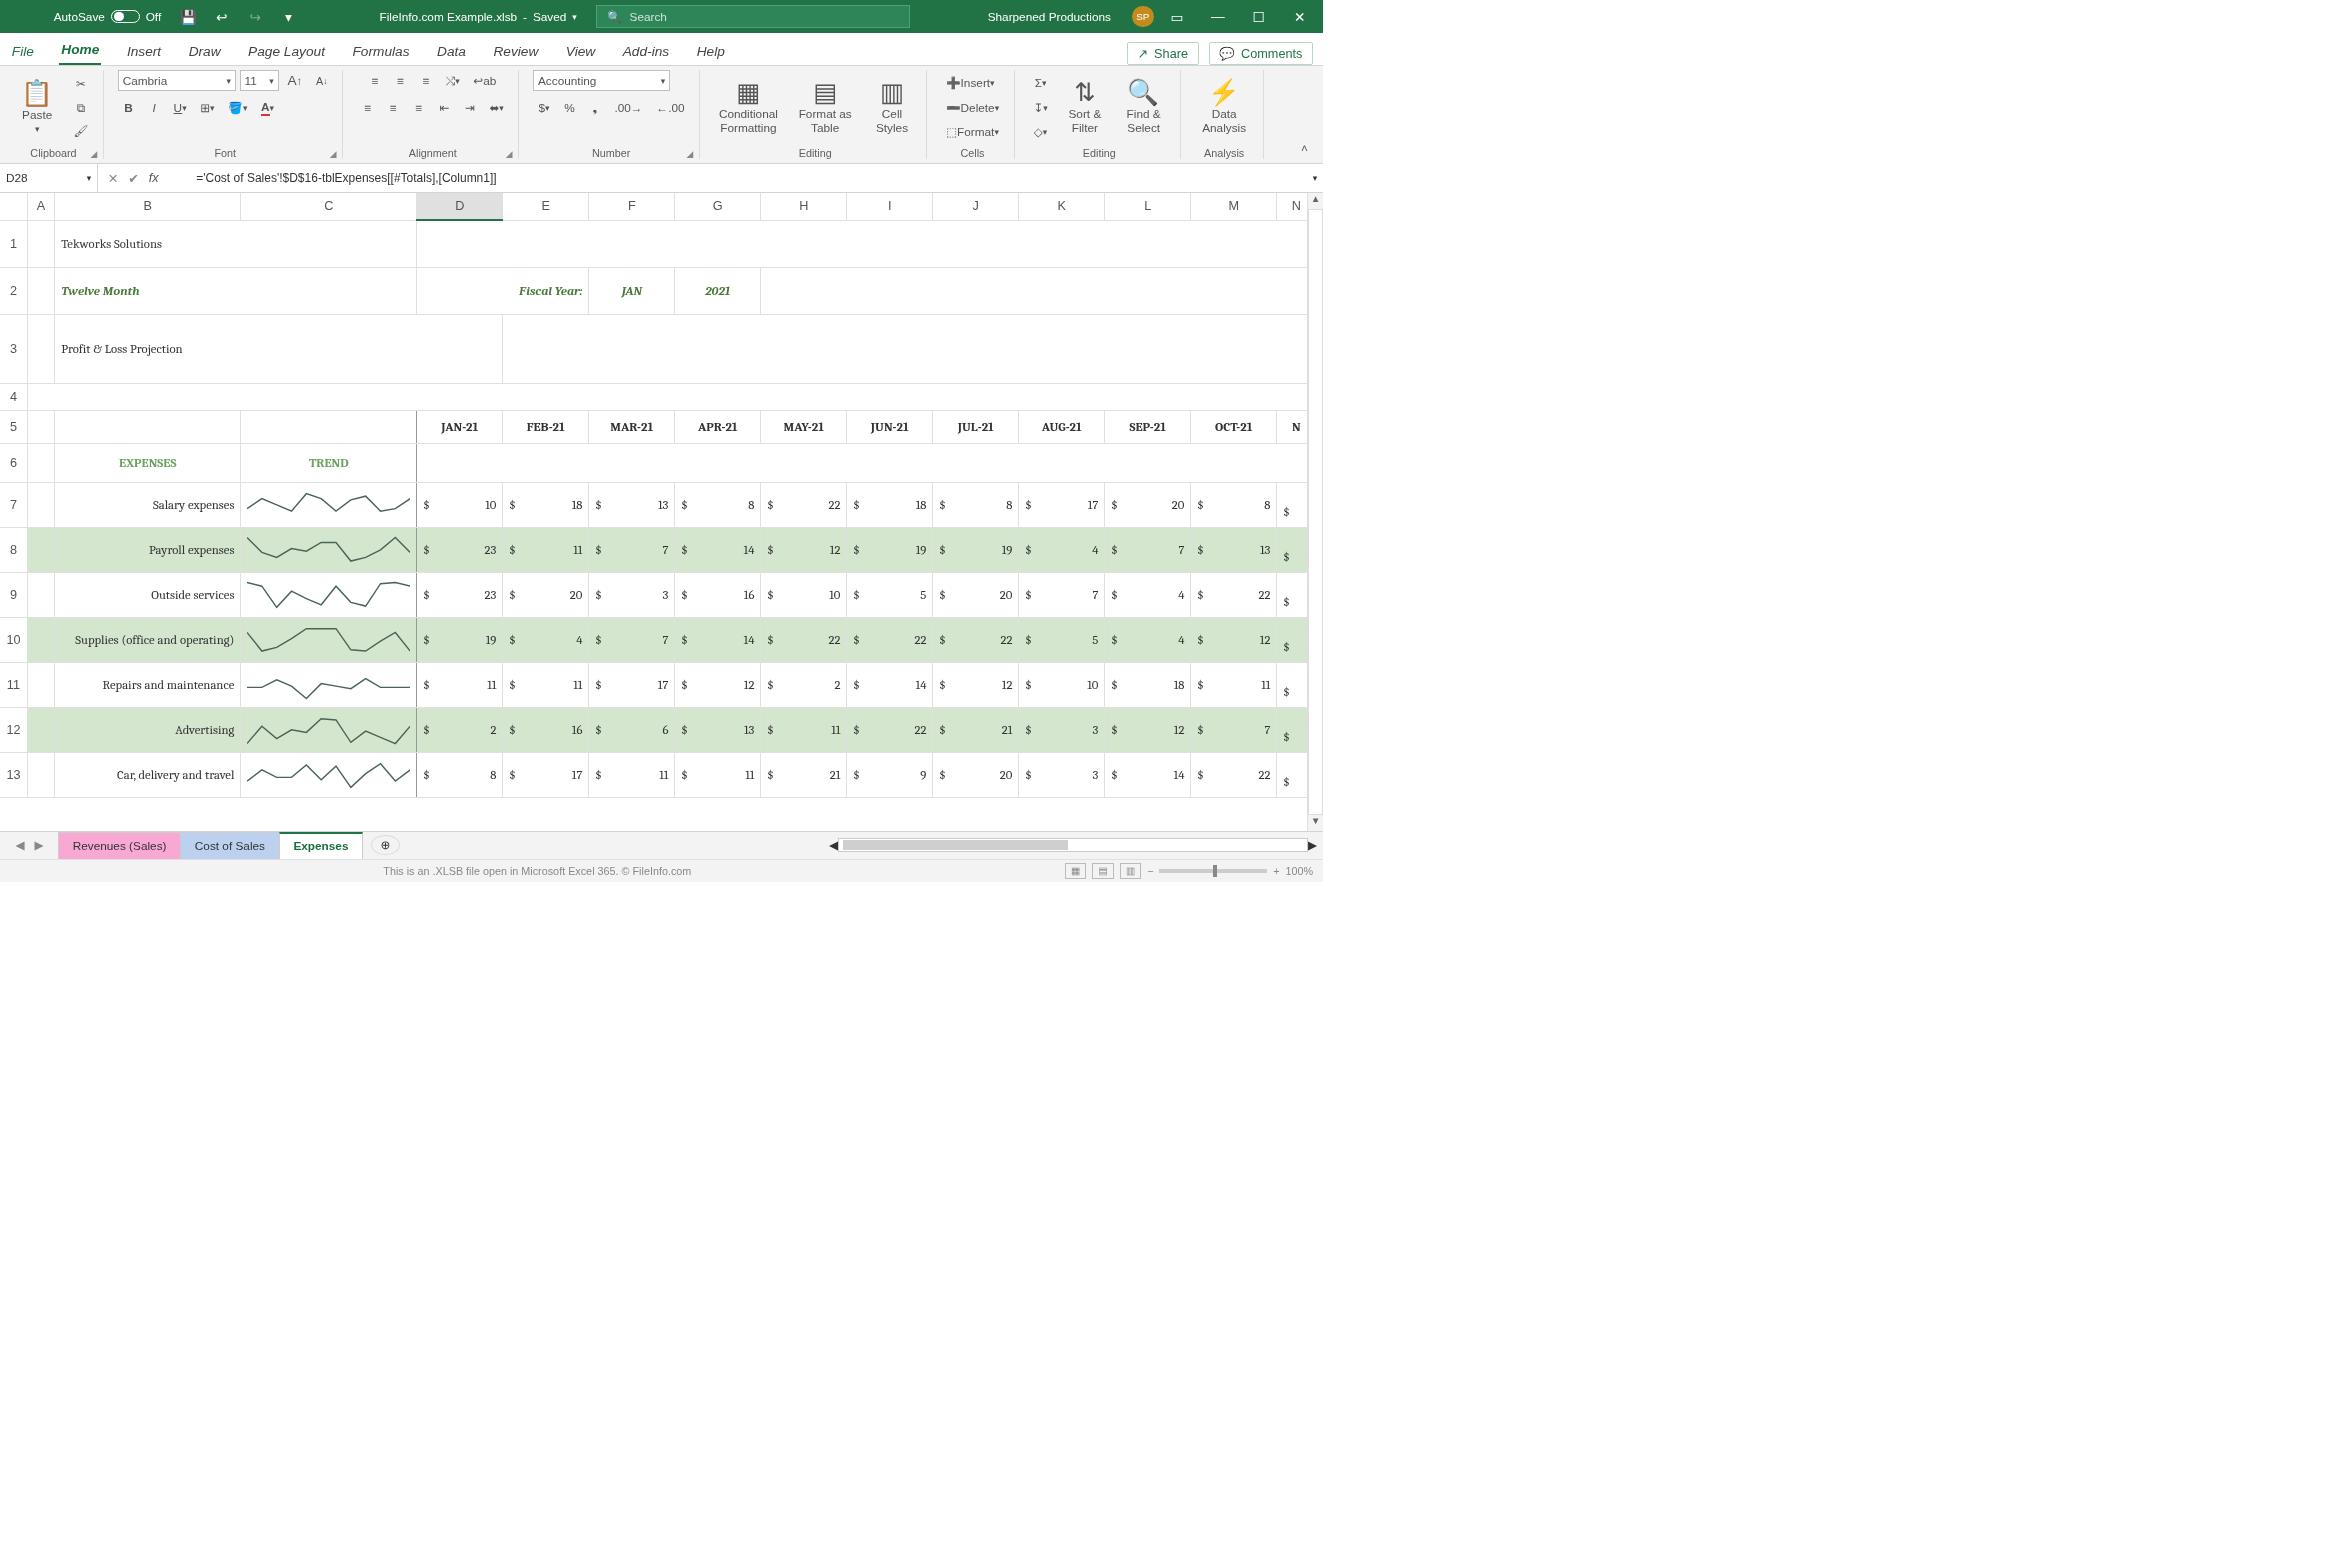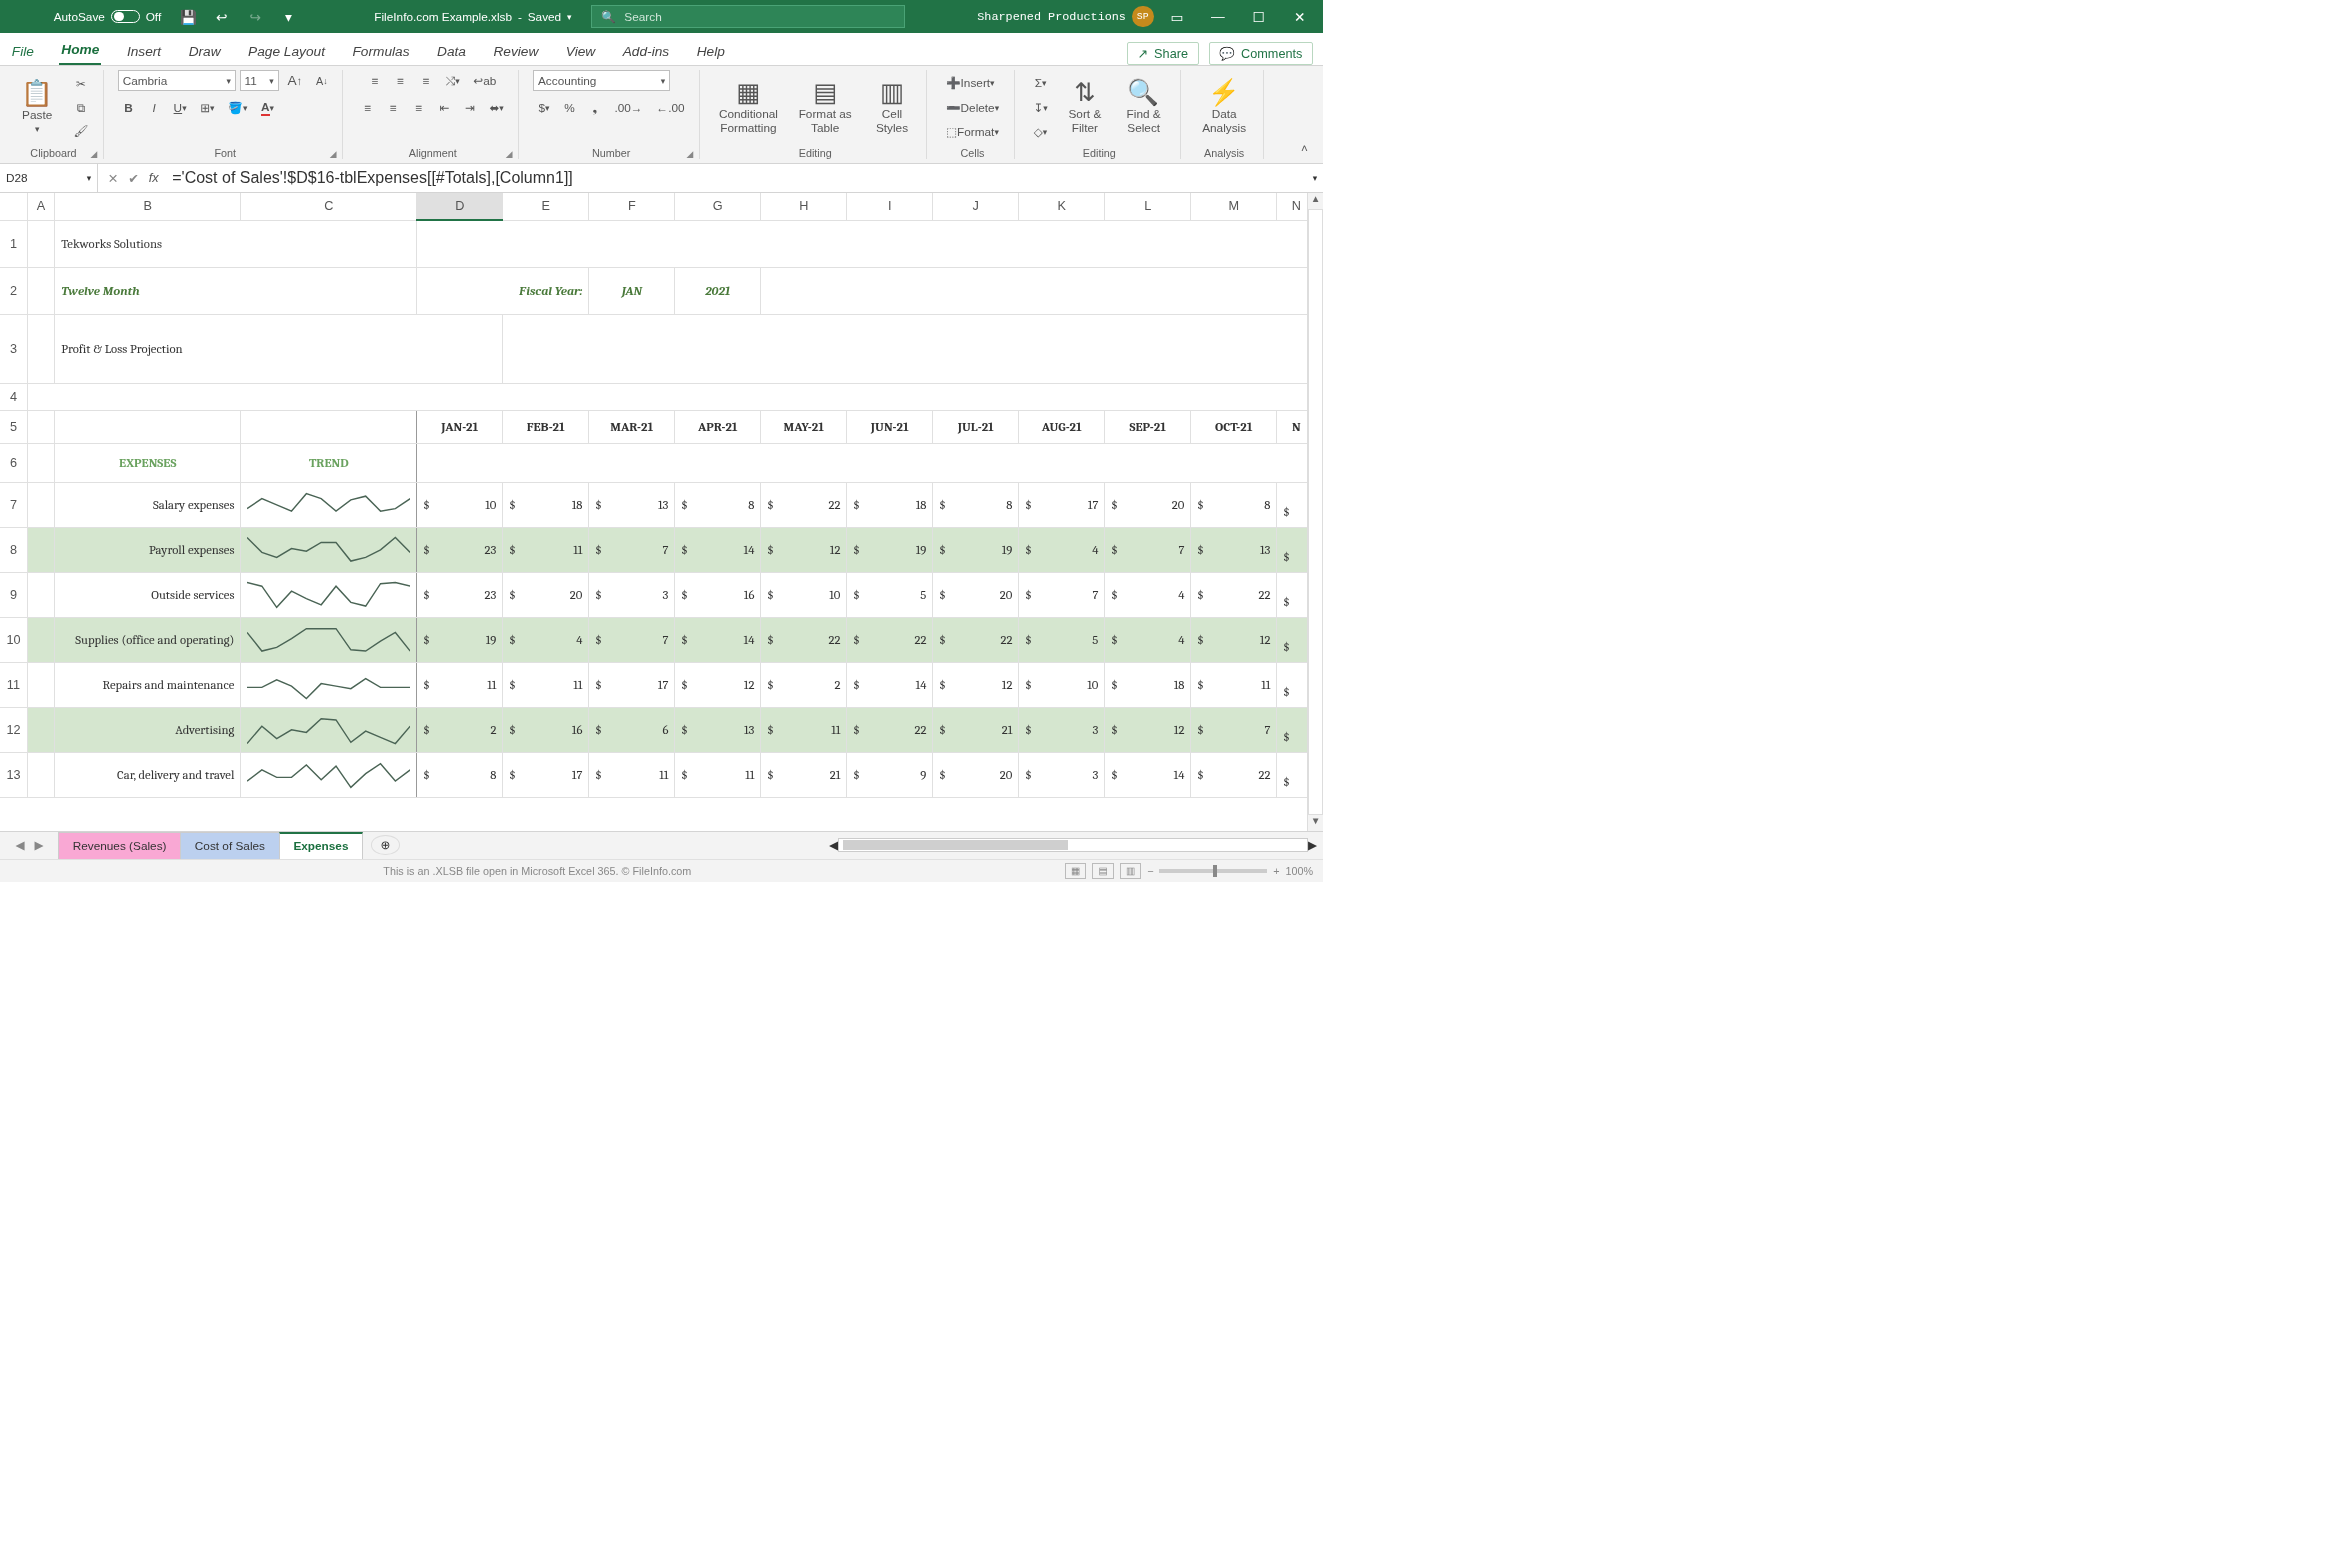--- a/index.html
+++ b/index.html
@@ -38,21 +38,21 @@
   .titlebar .center { flex:1; display:flex; align-items:center; justify-content:center; gap:19.6px;}
   .autosave { display:flex; align-items:center; gap:5.9px; padding:0 7.8px;margin-left:40px;}
   .toggle { width:29px; height:13.7px; border:1px solid #fff; border-radius:7.8px; position:relative;}
   .toggle::after{content:""; width:9.8px;height:9.8px;background:#fff;border-radius:50%; position:absolute; left:2px; top:1px;}
   .titlebar .icon-btn { width:27.4px; text-align:center; font-size:13.7px; cursor:pointer;}
   .doc-title { display:flex; align-items:center; gap:5.9px;}
   .searchbox {
     background:#2e8557; border:1px solid #4aa376; height:23.5px; width:314px;
     display:flex; align-items:center; padding:0 9.8px; color:#cfe6d9; gap:7.8px;
   }
-  .account { display:flex; align-items:center; gap:6px;font-family:Liberation Mono, monospace;}
+  .account { display:flex; align-items:center; gap:21px;}
   .avatar { width:21.6px; height:21.6px; background:#c58a1c; color:#fff; font-size:9.8px; border-radius:50%; display:flex; align-items:center; justify-content:center;}
   .winbtn { width:35px; text-align:center; font-size:13.7px;}
 
   
   .tabbar {
     background:#fff; border-bottom:1px solid var(--border-gray);
     height:33px; display:flex; align-items:flex-end; padding:0 9.8px; gap:23.5px;
     font-size:13.7px; color:#444;
   }
   .tabbar .tab { padding:5.9px 2px; cursor:pointer;font-style:italic;}
@@ -82,21 +82,21 @@
   .font-color{ font-weight:700; border-bottom:2.9px solid #d33;}
 
   
   .formulabar {
     height:29px; border-bottom:1px solid var(--border-gray);
     display:flex; align-items:center; background:#fff;
   }
   .namebox { width:98px; border-right:1px solid var(--border-gray); height:100%; display:flex; align-items:center; justify-content:space-between; padding:0 5.9px; font-size:11.8px;}
   .fx-icons { display:flex; gap:9.8px; padding:0 9.8px; color:#888;}
   .fx-label { font-style:italic; color:#555; padding-right:7.8px;}
-  .formula-input{ flex:1; padding:0 5.9px; font-size:16px; color:#333;}
+  .formula-input{ flex:1; padding:0 5.9px; font-size:12px; color:#333;margin-left:24px;}
 
   
   .grid-wrap { flex:1; overflow:hidden; position:relative; display:flex;}
   .grid { flex:1; overflow:hidden;}
   table.sheet { border-collapse:collapse; table-layout:fixed; width:1313px;}
   table.sheet th, table.sheet td {
     border-right:1px solid var(--cell-border);
     border-bottom:1px solid var(--cell-border);
     font-size:12.7px;
     height:27.4px;

